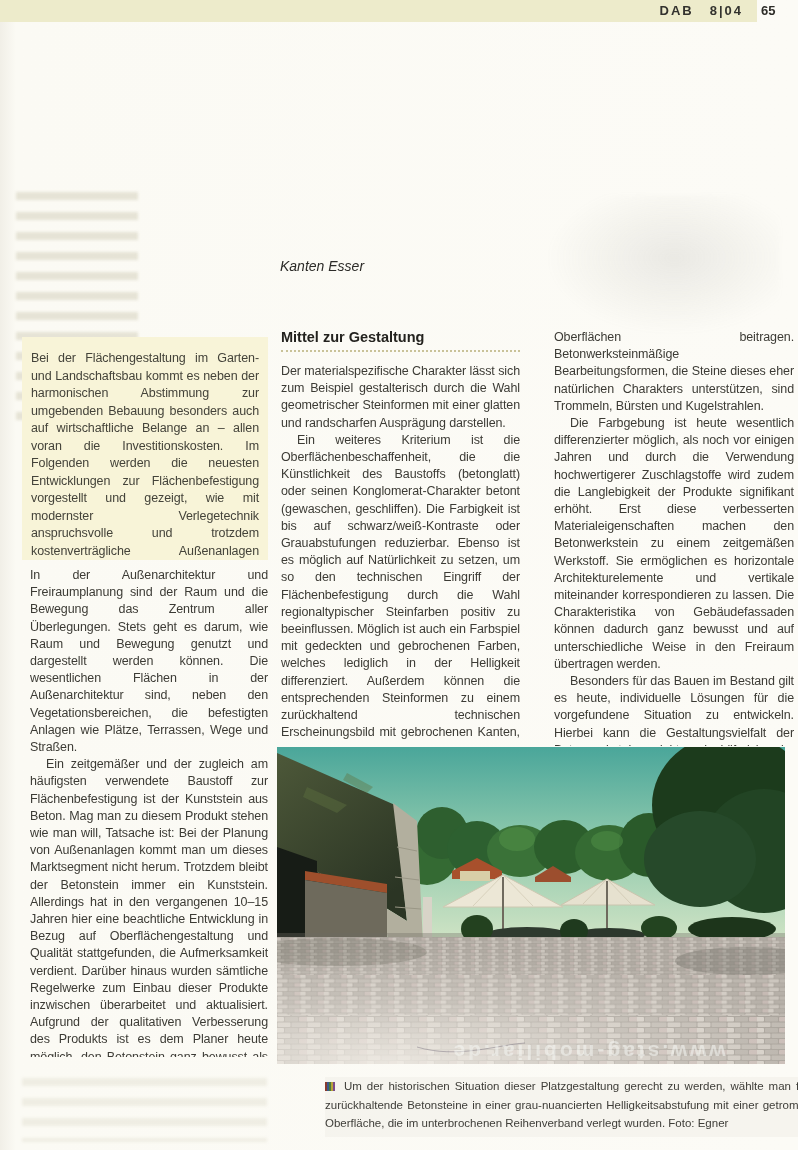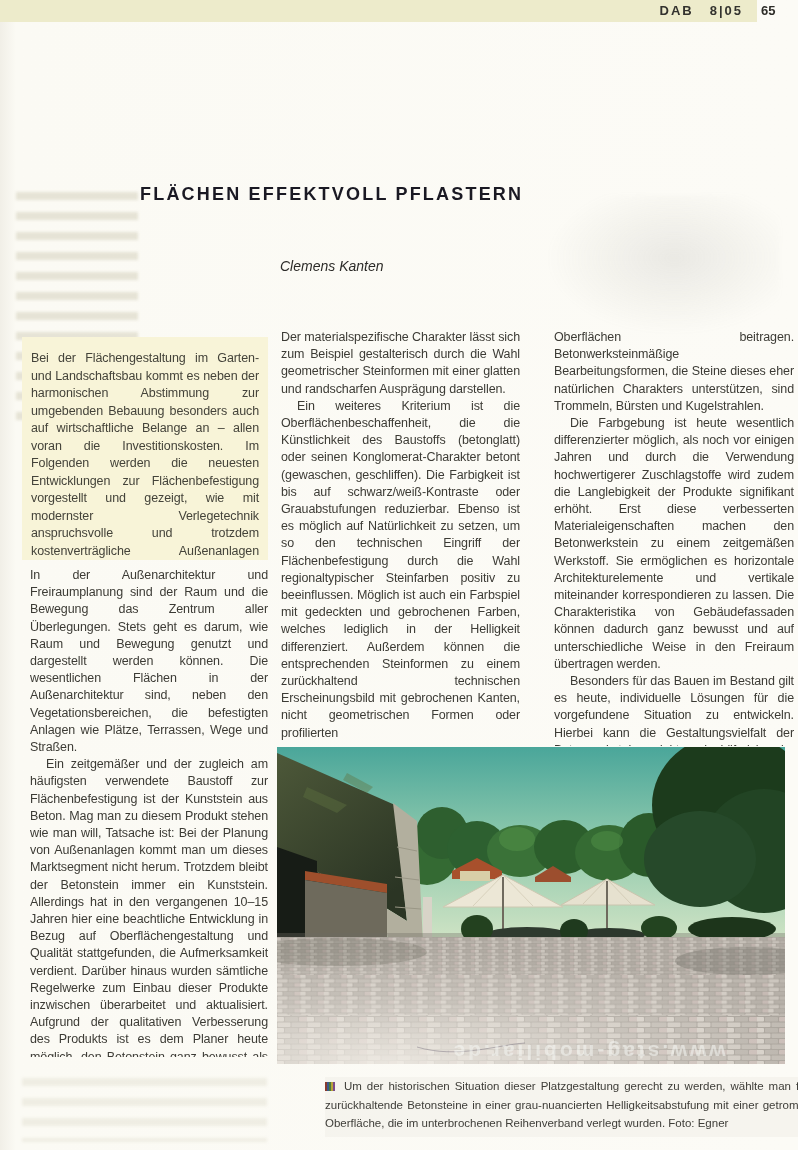--- a/index.html
+++ b/index.html
@@ -57,42 +57,42 @@
     filter:blur(2px); }
 </style>
 </head>
 <body>
 
 <div class="page">
 
   <div class="band">
     <div class="band-inner">
       <span>DAB</span>
-      <span>8|05</span>
+      <span>8|04</span>
     </div>
   </div>
   <div class="pageno">65</div>
 
   <div class="ghost-lines" style="left:16px; top:192px; width:122px; height:228px;"></div>
   <div class="ghost-blob" style="left:545px; top:195px; width:235px; height:140px;"></div>
   <div class="ghost-lines" style="left:22px; top:1078px; width:245px; height:64px; opacity:.55;"></div>
 
-  <h1 class="title">FLÄCHEN EFFEKTVOLL PFLASTERN</h1>
-  <div class="author">Clemens Kanten</div>
+  <div class="author">Kanten Esser</div>
 
   <div class="intro-box">
     <p>Bei der Flächengestaltung im Garten- und Landschaftsbau kommt es neben der harmonischen Abstimmung zur umgebenden Bebauung besonders auch auf wirtschaftliche Belange an – allen voran die Investitionskosten. Im Folgenden werden die neuesten Entwicklungen zur Flächenbefestigung vorgestellt und gezeigt, wie mit modernster Verlegetechnik anspruchsvolle und trotzdem kostenverträgliche Außenanlagen entstehen können.</p>
   </div>
 
   <div class="col col-left">
     <p>In der Außenarchitektur und Freiraumplanung sind der Raum und die Bewegung das Zentrum aller Überlegungen. Stets geht es darum, wie Raum und Bewegung genutzt und dargestellt werden können. Die wesentlichen Flächen in der Außenarchitektur sind, neben den Vegetationsbereichen, die befestigten Anlagen wie Plätze, Terrassen, Wege und Straßen.</p>
     <p class="ind">Ein zeitgemäßer und der zugleich am häufigsten verwendete Baustoff zur Flächenbefestigung ist der Kunststein aus Beton. Mag man zu diesem Produkt stehen wie man will, Tatsache ist: Bei der Planung von Außenanlagen kommt man um dieses Marktsegment nicht herum. Trotzdem bleibt der Betonstein immer ein Kunststein. Allerdings hat in den vergangenen 10–15 Jahren hier eine beachtliche Entwicklung in Bezug auf Oberflächengestaltung und Qualität stattgefunden, die Aufmerksamkeit verdient. Darüber hinaus wurden sämtliche Regelwerke zum Einbau dieser Produkte inzwischen überarbeitet und aktualisiert. Aufgrund der qualitativen Verbesserung des Produkts ist es dem Planer heute möglich, den Betonstein ganz bewusst als Kunststein einzusetzen.</p>
   </div>
 
   <div class="col col-mid">
+    <div class="sec-head">Mittel zur Gestaltung</div>
     <p>Der materialspezifische Charakter lässt sich zum Beispiel gestalterisch durch die Wahl geometrischer Steinformen mit einer glatten und randscharfen Ausprägung darstellen.</p>
     <p class="ind">Ein weiteres Kriterium ist die Oberflächenbeschaffenheit, die die Künstlichkeit des Baustoffs (betonglatt) oder seinen Konglomerat-Charakter betont (gewaschen, geschliffen). Die Farbigkeit ist bis auf schwarz/weiß-Kontraste oder Grauabstufungen reduzierbar. Ebenso ist es möglich auf Natürlichkeit zu setzen, um so den technischen Eingriff der Flächenbefestigung durch die Wahl regionaltypischer Steinfarben positiv zu beeinflussen. Möglich ist auch ein Farbspiel mit gedeckten und gebrochenen Farben, welches lediglich in der Helligkeit differenziert. Außerdem können die entsprechenden Steinformen zu einem zurückhaltend technischen Erscheinungsbild mit gebrochenen Kanten, nicht geometrischen Formen oder profilierten</p>
   </div>
 
   <div class="col col-right">
     <p>Oberflächen beitragen. Betonwerksteinmäßige Bearbeitungsformen, die Steine dieses eher natürlichen Charakters unterstützen, sind Trommeln, Bürsten und Kugelstrahlen.</p>
     <p class="ind">Die Farbgebung ist heute wesentlich differenzierter möglich, als noch vor einigen Jahren und durch die Verwendung hochwertigerer Zuschlagstoffe wird zudem die Langlebigkeit der Produkte signifikant erhöht. Erst diese verbesserten Materialeigenschaften machen den Betonwerkstein zu einem zeitgemäßen Werkstoff. Sie ermöglichen es horizontale Architekturelemente und vertikale miteinander korrespondieren zu lassen. Die Charakteristika von Gebäudefassaden können dadurch ganz bewusst und auf unterschiedliche Weise in den Freiraum übertragen werden.</p>
     <p class="ind">Besonders für das Bauen im Bestand gilt es heute, individuelle Lösungen für die vorgefundene Situation zu entwickeln. Hierbei kann die Gestaltungsvielfalt der Betonwerksteinprodukte sehr hilfreich sein, was gleich-</p>
   </div>
 

